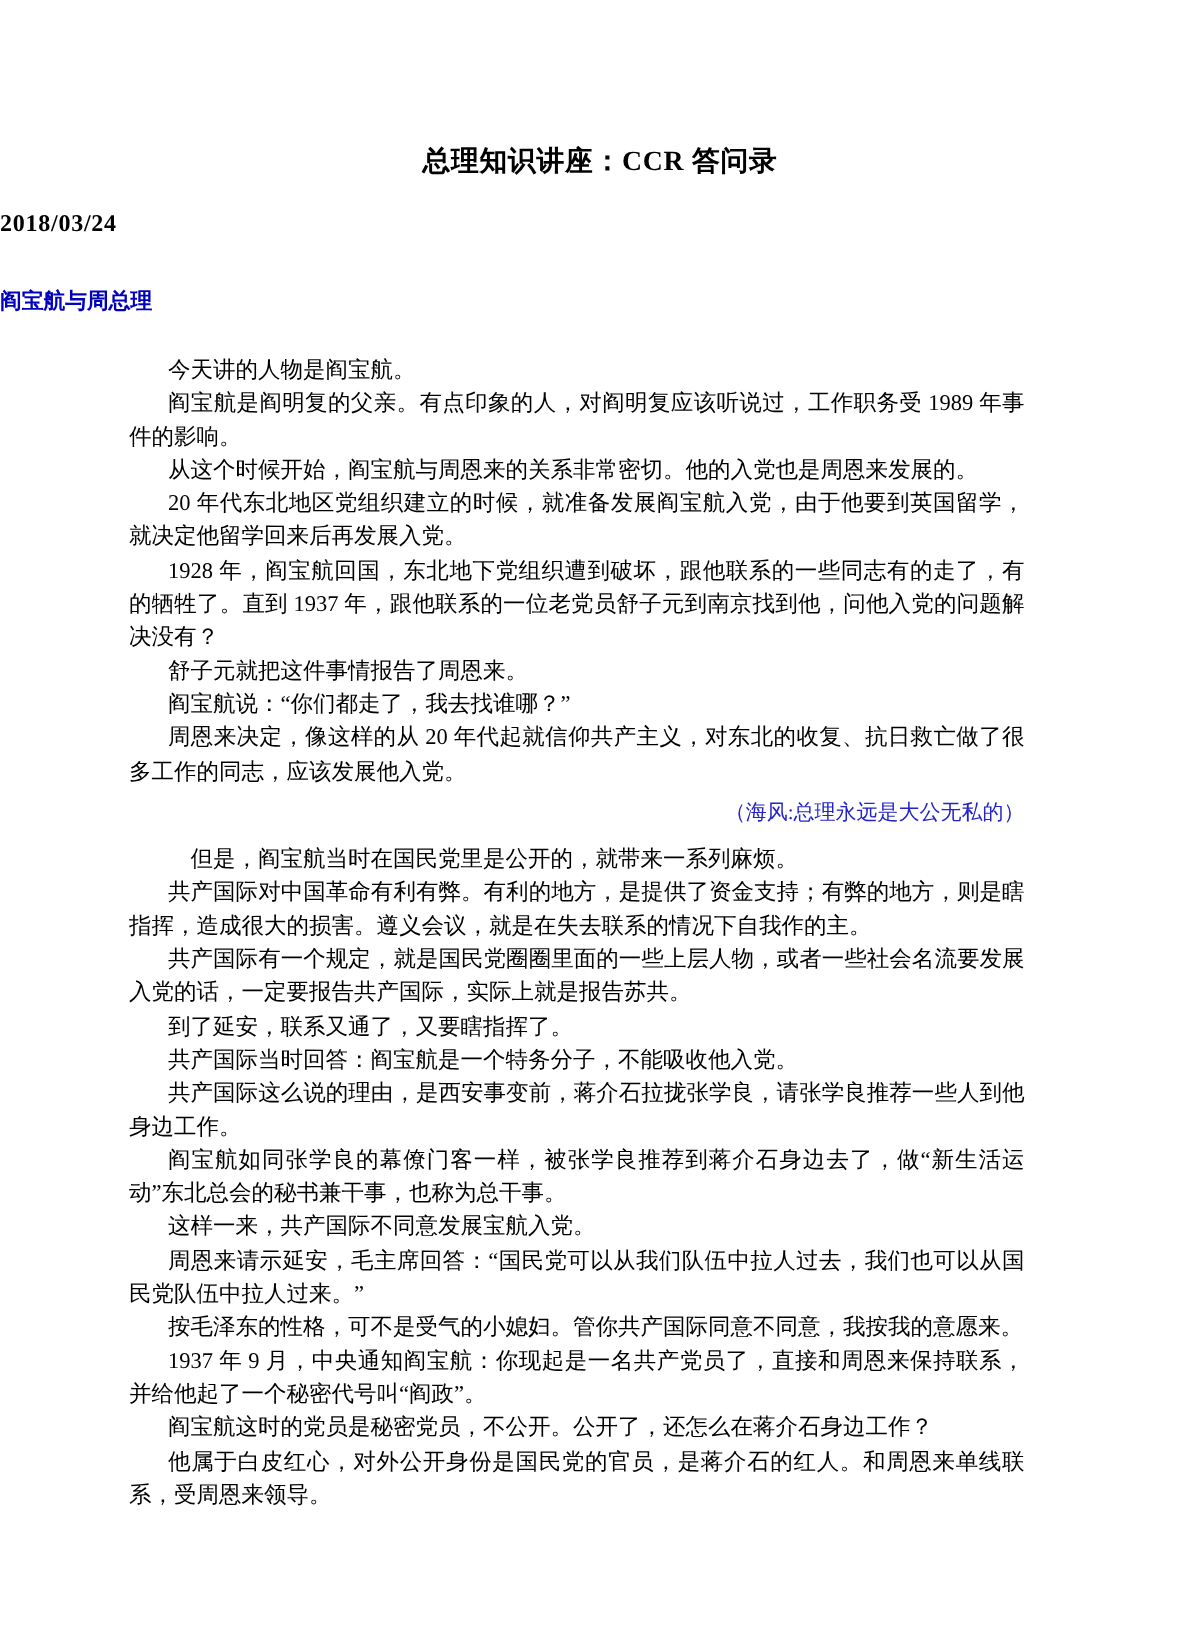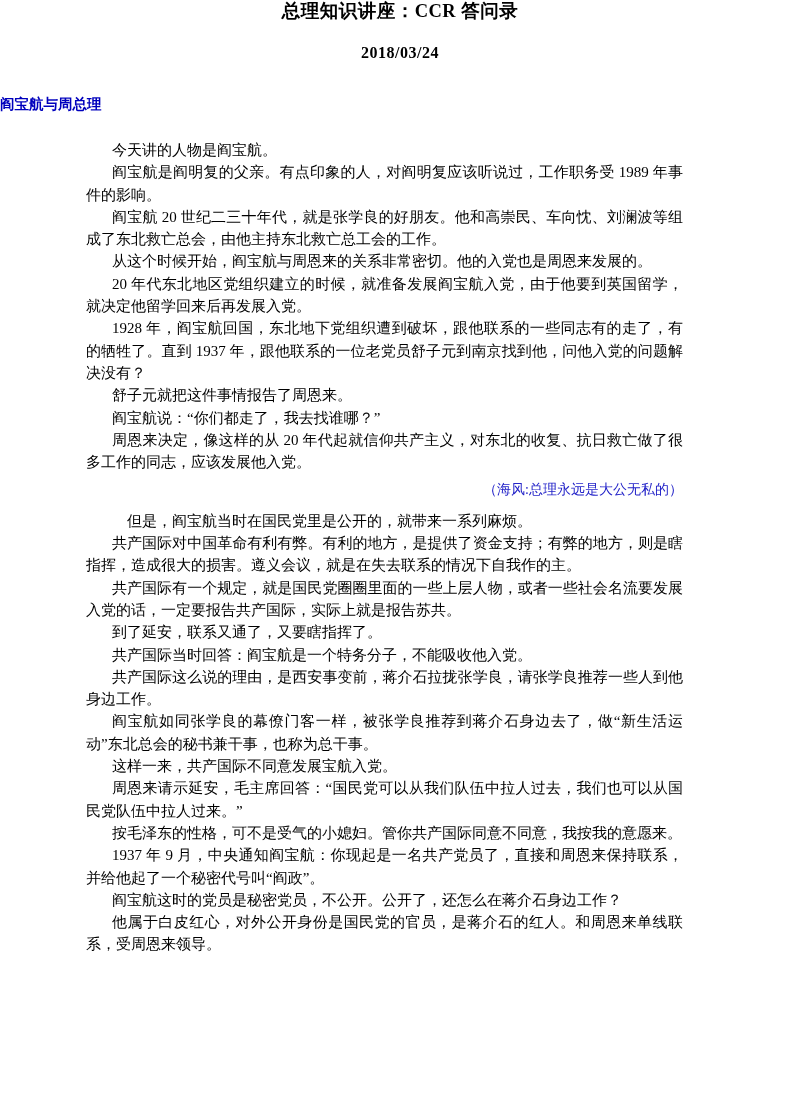--- a/index.html
+++ b/index.html
@@ -4,31 +4,31 @@
 <style>
   html, body { margin: 0; padding: 0; background: #ffffff; }
   .page {
     position: relative;
     width: 800px;
     height: 1055px;
     background: #ffffff;
     color: #000000;
     font-family: "Liberation Serif", "DejaVu Serif", serif;
     box-sizing: border-box;
+    padding-top: 97px;
     overflow: hidden;
   }
   .doc-title {
     text-align: center;
     font-size: 18.5px;
     font-weight: bold;
     line-height: 22px;
     letter-spacing: 0.5px;
   }
   .doc-date {
-    text-align: center;
     font-size: 16px;
     font-weight: bold;
     line-height: 19px;
     margin-top: 21px;
     letter-spacing: 0.5px;
   }
   .section-heading {
     text-align: left;
     font-size: 14.5px;
     font-weight: bold;
@@ -63,21 +63,20 @@
 <body>
 
 <div class="page">
   <div class="doc-title">总理知识讲座：CCR 答问录</div>
   <div class="doc-date">2018/03/24</div>
   <div class="section-heading">阎宝航与周总理</div>
 
   <div class="body-text">
     <p>今天讲的人物是阎宝航。</p>
     <p>阎宝航是阎明复的父亲。有点印象的人，对阎明复应该听说过，工作职务受 1989 年事件的影响。</p>
-    <p>阎宝航 20 世纪二三十年代，就是张学良的好朋友。他和高崇民、车向忱、刘澜波等组成了东北救亡总会，由他主持东北救亡总工会的工作。</p>
     <p>从这个时候开始，阎宝航与周恩来的关系非常密切。他的入党也是周恩来发展的。</p>
     <p>20 年代东北地区党组织建立的时候，就准备发展阎宝航入党，由于他要到英国留学，就决定他留学回来后再发展入党。</p>
     <p>1928 年，阎宝航回国，东北地下党组织遭到破坏，跟他联系的一些同志有的走了，有的牺牲了。直到 1937 年，跟他联系的一位老党员舒子元到南京找到他，问他入党的问题解决没有？</p>
     <p>舒子元就把这件事情报告了周恩来。</p>
     <p>阎宝航说：“你们都走了，我去找谁哪？”</p>
     <p>周恩来决定，像这样的从 20 年代起就信仰共产主义，对东北的收复、抗日救亡做了很多工作的同志，应该发展他入党。</p>
 
     <p class="note-line">（海风:总理永远是大公无私的）</p>
 
     <p class="indent-lg">但是，阎宝航当时在国民党里是公开的，就带来一系列麻烦。</p>

